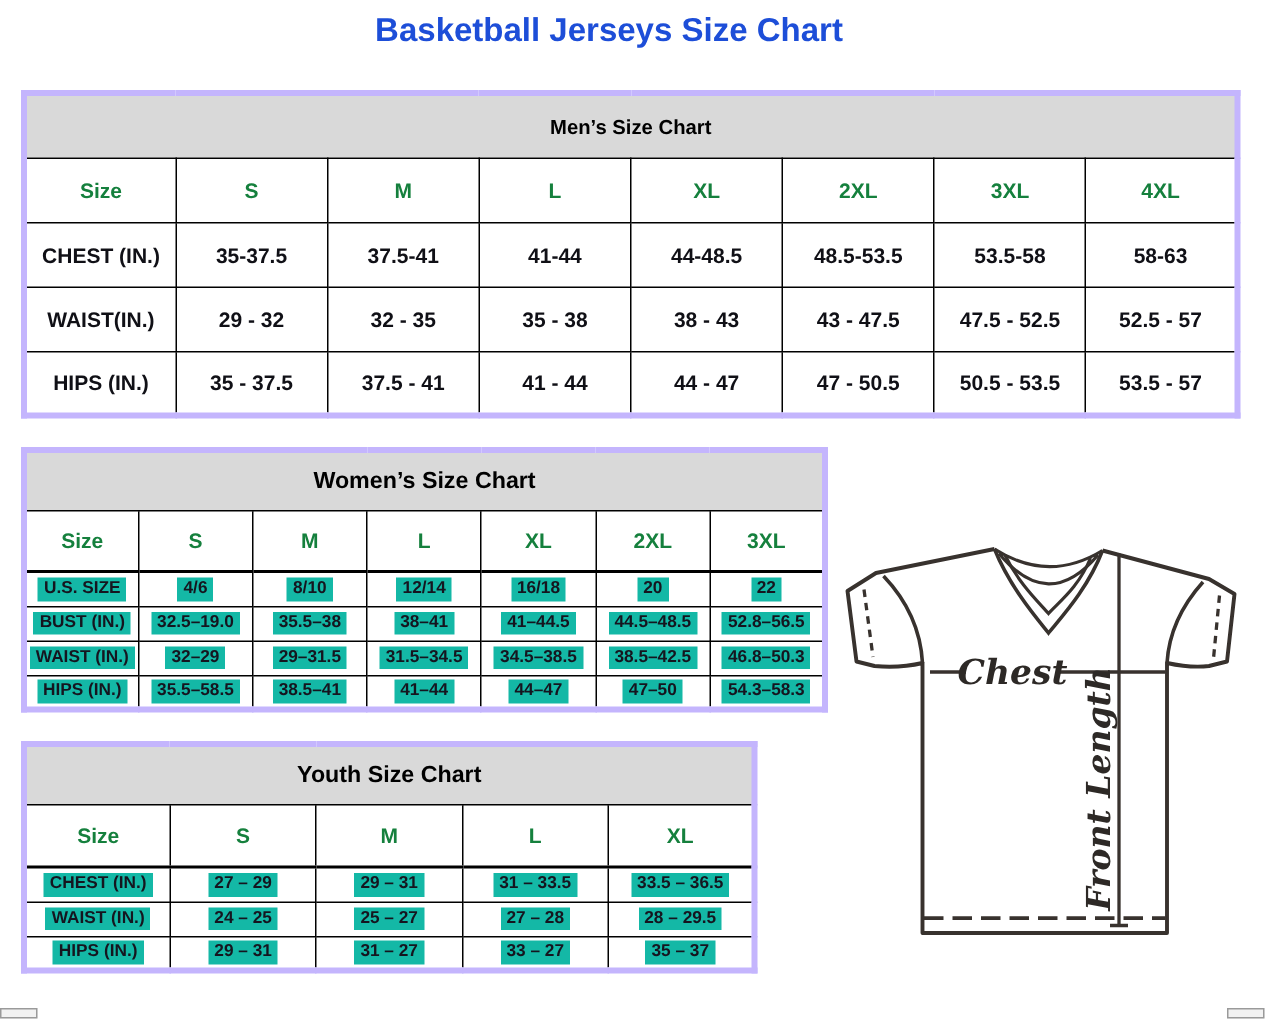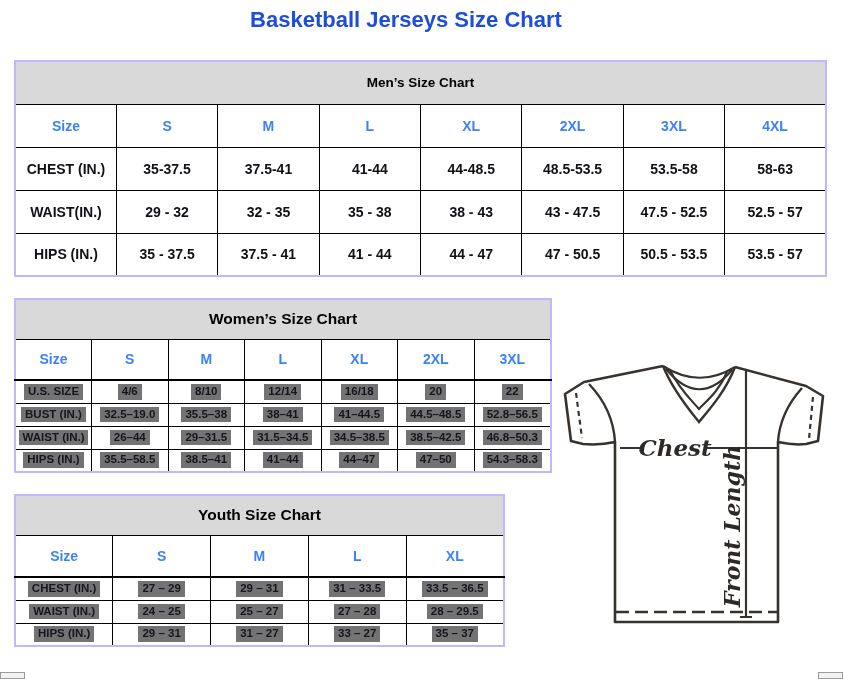--- a/index.html
+++ b/index.html
@@ -9,30 +9,30 @@
     font-family:"Liberation Sans", sans-serif; color:#000;
   }
   .page { position:absolute; inset:0; background:#fff; }
 
   .title {
     position:absolute; top:7px; left:0; width:812px;
     text-align:center; font-size:22px; font-weight:bold; color:#1d4ed8;
   }
 
   table { position:absolute; border-collapse:collapse; table-layout:fixed; background:#fff; }
-  table { border:2px solid #c4b5fd; }
+  table { border:4px solid #c4b5fd; }
   td {
     border:1px solid #000; text-align:center; vertical-align:middle;
     font-weight:bold; color:#101016; overflow:hidden; white-space:nowrap;
   }
   tr.band td {
     background:#d9d9d9; font-size:15.5px; color:#000;
     border-bottom:1px solid #000;
   }
-  tr.cols td { font-size:14px; color:#3b82f6; }
+  tr.cols td { font-size:14px; color:#15803d; }
 
   
   .mens { left:14px; top:60px; width:813px; }
   .mens tr.band td    { height:43px; }
   .mens tr.cols td    { height:43px; }
   .mens tr.datarow td { height:43px; font-size:14px; }
   .mens td:first-child { width:118px; font-size:13.5px; }
   .mens tr.cols td:first-child { font-size:14px; }
 
   
@@ -44,21 +44,21 @@
 
   
   .youth { left:14px; top:494px; width:491px; }
   .youth tr.band td    { height:40px; }
   .youth tr.cols td    { height:42px; border-bottom:2px solid #000; }
   .youth tr.datarow td { height:23px; font-size:11.5px; color:#15151f; }
   .youth td:first-child { width:123px; }
 
   
   .womens tr.datarow span, .youth tr.datarow span {
-    background:#737373; padding:0 4px; display:inline-block; line-height:1.35;
+    background:#14b8a6; padding:0 4px; display:inline-block; line-height:1.35;
   }
 
   .jersey-svg { position:absolute; left:556px; top:356px; }
   .jersey-svg path, .jersey-svg line { fill:none; stroke:#38322e; }
   .jersey-label {
     font-family:"DejaVu Serif","Liberation Serif",serif;
     font-style:italic; font-weight:bold; fill:#2d2926;
   }
 
   .scroll-stub {
@@ -149,21 +149,21 @@
           <td><span>BUST (IN.)</span></td>
           <td><span>32.5–19.0</span></td>
           <td><span>35.5–38</span></td>
           <td><span>38–41</span></td>
           <td><span>41–44.5</span></td>
           <td><span>44.5–48.5</span></td>
           <td><span>52.8–56.5</span></td>
         </tr>
         <tr class="datarow">
           <td><span>WAIST (IN.)</span></td>
-          <td><span>26–44</span></td>
+          <td><span>32–29</span></td>
           <td><span>29–31.5</span></td>
           <td><span>31.5–34.5</span></td>
           <td><span>34.5–38.5</span></td>
           <td><span>38.5–42.5</span></td>
           <td><span>46.8–50.3</span></td>
         </tr>
         <tr class="datarow">
           <td><span>HIPS (IN.)</span></td>
           <td><span>35.5–58.5</span></td>
           <td><span>38.5–41</span></td>

